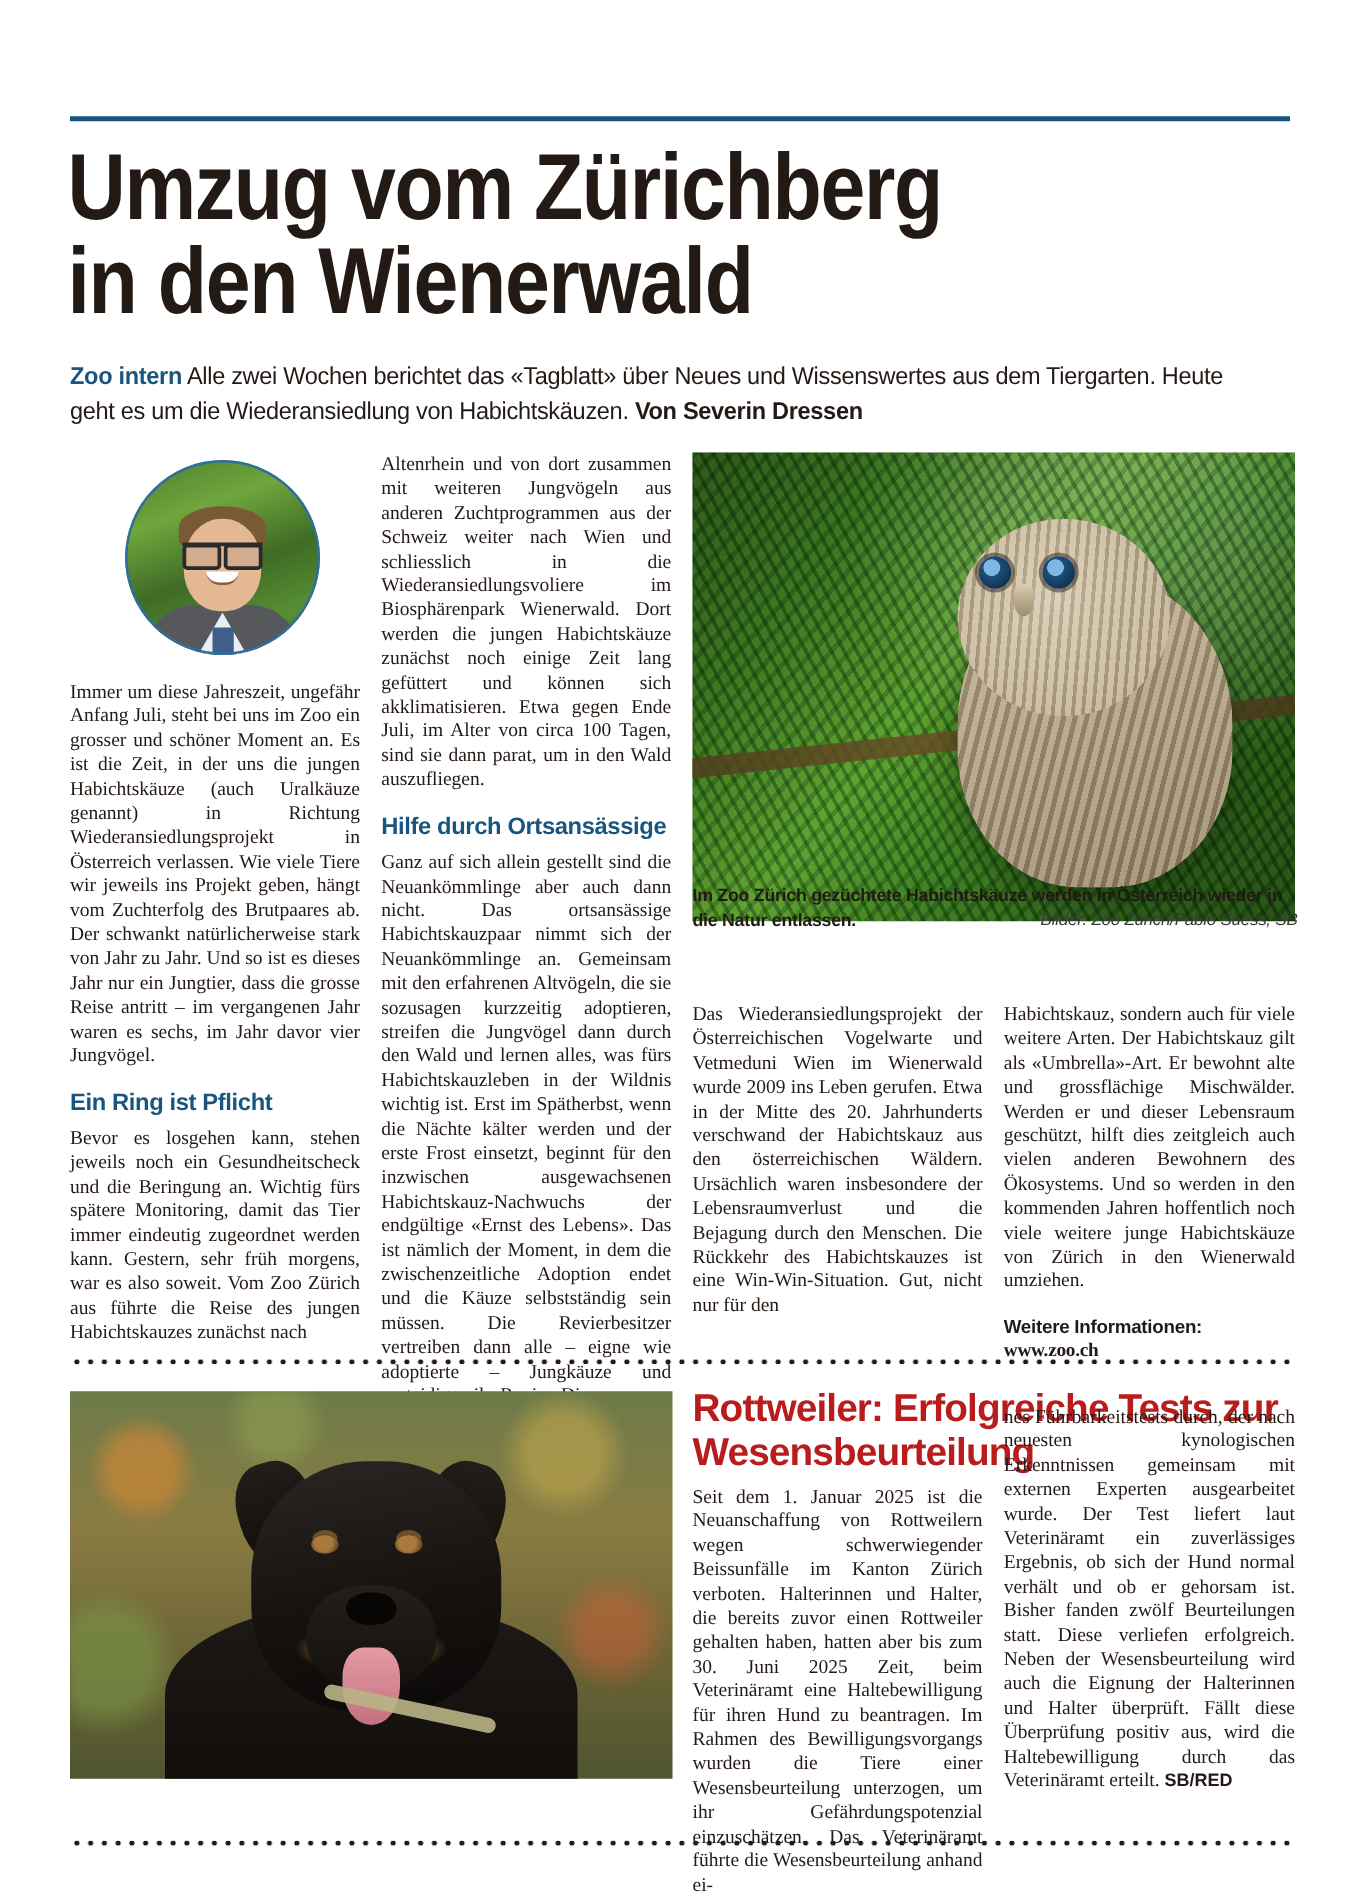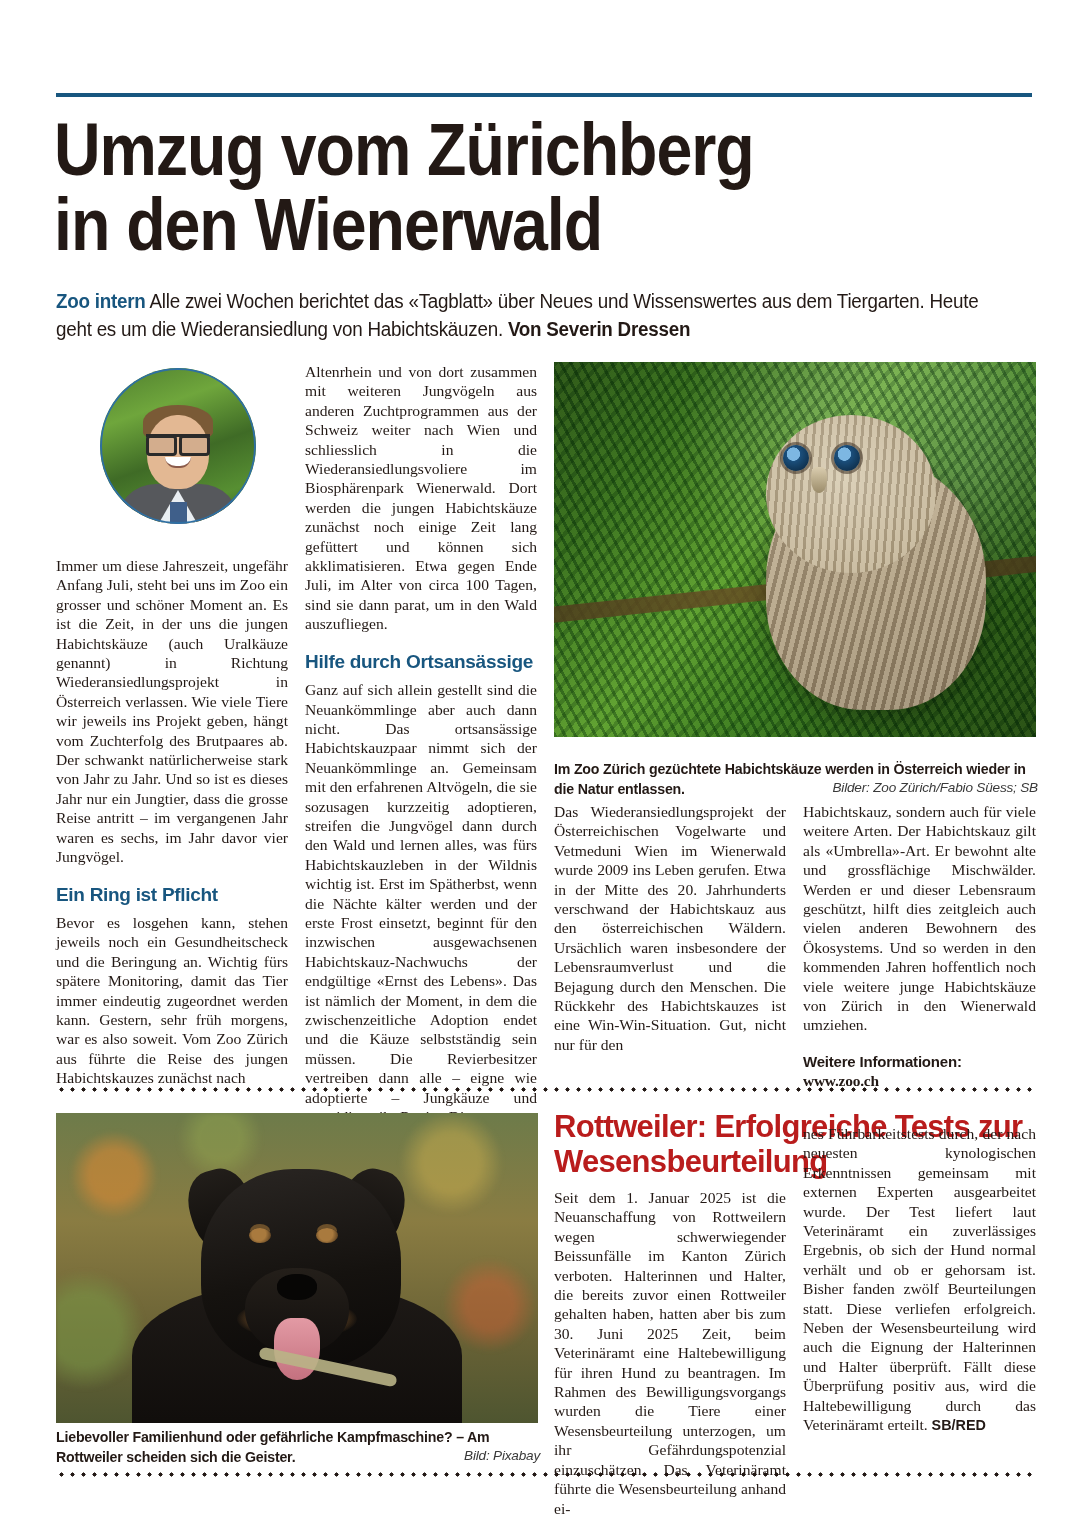--- a/index.html
+++ b/index.html
@@ -451,33 +451,33 @@
   <div class="owl-photo">
     <div class="needles"></div>
     <div class="branch"></div>
     <div class="owl-body"></div>
     <div class="owl-head"></div>
     <div class="eye l"></div>
     <div class="eye r"></div>
     <div class="beak"></div>
   </div>
 
-  <div class="col bodytext" style="left:56px; top:556px; width:232px;">
+  <div class="col bodytext" style="left:56px; top:544px; width:232px;">
     <p>Immer um diese Jahreszeit, ungefähr Anfang Juli, steht bei uns im Zoo ein grosser und schöner Moment an. Es ist die Zeit, in der uns die jungen Habichtskäuze (auch Uralkäuze genannt) in Richtung Wiederansiedlungsprojekt in Österreich verlassen. Wie viele Tiere wir jeweils ins Projekt geben, hängt vom Zuchterfolg des Brutpaares ab. Der schwankt natürlicherweise stark von Jahr zu Jahr. Und so ist es dieses Jahr nur ein Jungtier, dass die grosse Reise antritt – im vergangenen Jahr waren es sechs, im Jahr davor vier Jungvögel.</p>
     <h2 class="subhead">Ein Ring ist Pflicht</h2>
     <p style="text-indent:0">Bevor es losgehen kann, stehen jeweils noch ein Gesundheitscheck und die Beringung an. Wichtig fürs spätere Monitoring, damit das Tier immer eindeutig zugeordnet werden kann. Gestern, sehr früh morgens, war es also soweit. Vom Zoo Zürich aus führte die Reise des jungen Habichtskauzes zunächst nach</p>
   </div>
 
   <div class="col bodytext" style="left:305px; top:362px; width:232px;">
     <p>Altenrhein und von dort zusammen mit weiteren Jungvögeln aus anderen Zuchtprogrammen aus der Schweiz weiter nach Wien und schliesslich in die Wiederansiedlungsvoliere im Biosphärenpark Wienerwald. Dort werden die jungen Habichtskäuze zunächst noch einige Zeit lang gefüttert und können sich akklimatisieren. Etwa gegen Ende Juli, im Alter von circa 100 Tagen, sind sie dann parat, um in den Wald auszufliegen.</p>
     <h2 class="subhead">Hilfe durch Ortsansässige</h2>
     <p style="text-indent:0">Ganz auf sich allein gestellt sind die Neuankömmlinge aber auch dann nicht. Das ortsansässige Habichtskauzpaar nimmt sich der Neuankömmlinge an. Gemeinsam mit den erfahrenen Altvögeln, die sie sozusagen kurzzeitig adoptieren, streifen die Jungvögel dann durch den Wald und lernen alles, was fürs Habichtskauzleben in der Wildnis wichtig ist. Erst im Spätherbst, wenn die Nächte kälter werden und der erste Frost einsetzt, beginnt für den inzwischen ausgewachsenen Habichtskauz-Nachwuchs der endgültige «Ernst des Lebens». Das ist nämlich der Moment, in dem die zwischenzeitliche Adoption endet und die Käuze selbstständig sein müssen. Die Revierbesitzer vertreiben dann alle – eigne wie adoptierte – Jungkäuze und verteidigen ihr Revier. Die</p>
   </div>
 
-  <div class="col caption-row" style="left:554px; top:760px; width:484px; display:block;">
+  <div class="col caption-row" style="left:554px; top:708px; width:484px; display:block;">
     <div class="caption">Im Zoo Zürich gezüchtete Habichtskäuze werden in Österreich wieder in die Natur entlassen.</div>
     <div class="credit" style="text-align:right; margin-top:-19px;">Bilder: Zoo Zürich/Fabio Süess; SB</div>
   </div>
 
   <div class="col bodytext" style="left:554px; top:802px; width:232px;">
     <p>Das Wiederansiedlungsprojekt der Österreichischen Vogelwarte und Vetmeduni Wien im Wienerwald wurde 2009 ins Leben gerufen. Etwa in der Mitte des 20. Jahrhunderts verschwand der Habichtskauz aus den österreichischen Wäldern. Ursächlich waren insbesondere der Lebensraumverlust und die Bejagung durch den Menschen. Die Rückkehr des Habichtskauzes ist eine Win-Win-Situation. Gut, nicht nur für den</p>
   </div>
 
   <div class="col bodytext" style="left:803px; top:802px; width:233px;">
     <p>Habichtskauz, sondern auch für viele weitere Arten. Der Habichtskauz gilt als «Umbrella»-Art. Er bewohnt alte und grossflächige Mischwälder. Werden er und dieser Lebensraum geschützt, hilft dies zeitgleich auch vielen anderen Bewohnern des Ökosystems. Und so werden in den kommenden Jahren hoffentlich noch viele weitere junge Habichtskäuze von Zürich in den Wienerwald umziehen.</p>
@@ -505,20 +505,16 @@
   <h2 class="head2">Rottweiler: Erfolgreiche Tests zur Wesensbeurteilung</h2>
 
   <div class="col bodytext" style="left:554px; top:1188px; width:232px;">
     <p>Seit dem 1. Januar 2025 ist die Neuanschaffung von Rottweilern wegen schwerwiegender Beissunfälle im Kanton Zürich verboten. Halterinnen und Halter, die bereits zuvor einen Rottweiler gehalten haben, hatten aber bis zum 30. Juni 2025 Zeit, beim Veterinäramt eine Haltebewilligung für ihren Hund zu beantragen. Im Rahmen des Bewilligungsvorgangs wurden die Tiere einer Wesensbeurteilung unterzogen, um ihr Gefährdungspotenzial einzuschätzen. Das Veterinäramt führte die Wesensbeurteilung anhand ei-</p>
   </div>
 
   <div class="col bodytext" style="left:803px; top:1124px; width:233px;">
     <p><span>nes Führbarkeitstests durch, der nach neuesten kynologischen Erkenntnissen gemeinsam mit externen Experten ausgearbeitet wurde. Der Test liefert laut Veterinäramt ein zuverlässiges Ergebnis, ob sich der Hund normal verhält und ob er gehorsam ist. Bisher fanden zwölf Beurteilungen statt. Diese verliefen erfolgreich. Neben der Wesensbeurteilung wird auch die Eignung der Halterinnen und Halter überprüft. Fällt diese Überprüfung positiv aus, wird die Haltebewilligung durch das Veterinäramt erteilt. </span><span class="endmark">SB/RED</span></p>
   </div>
 
-  <div class="col" style="left:56px; top:1428px; width:484px;">
-    <div class="caption">Liebevoller Familienhund oder gefährliche Kampfmaschine? – Am Rottweiler scheiden sich die Geister.</div>
-    <div class="credit" style="text-align:right; margin-top:-19px;">Bild: Pixabay</div>
-  </div>
 
   <div class="dotrule" style="left:56px; top:1472px; width:980px;"></div>
 
 </div>
 
 </body></html>

